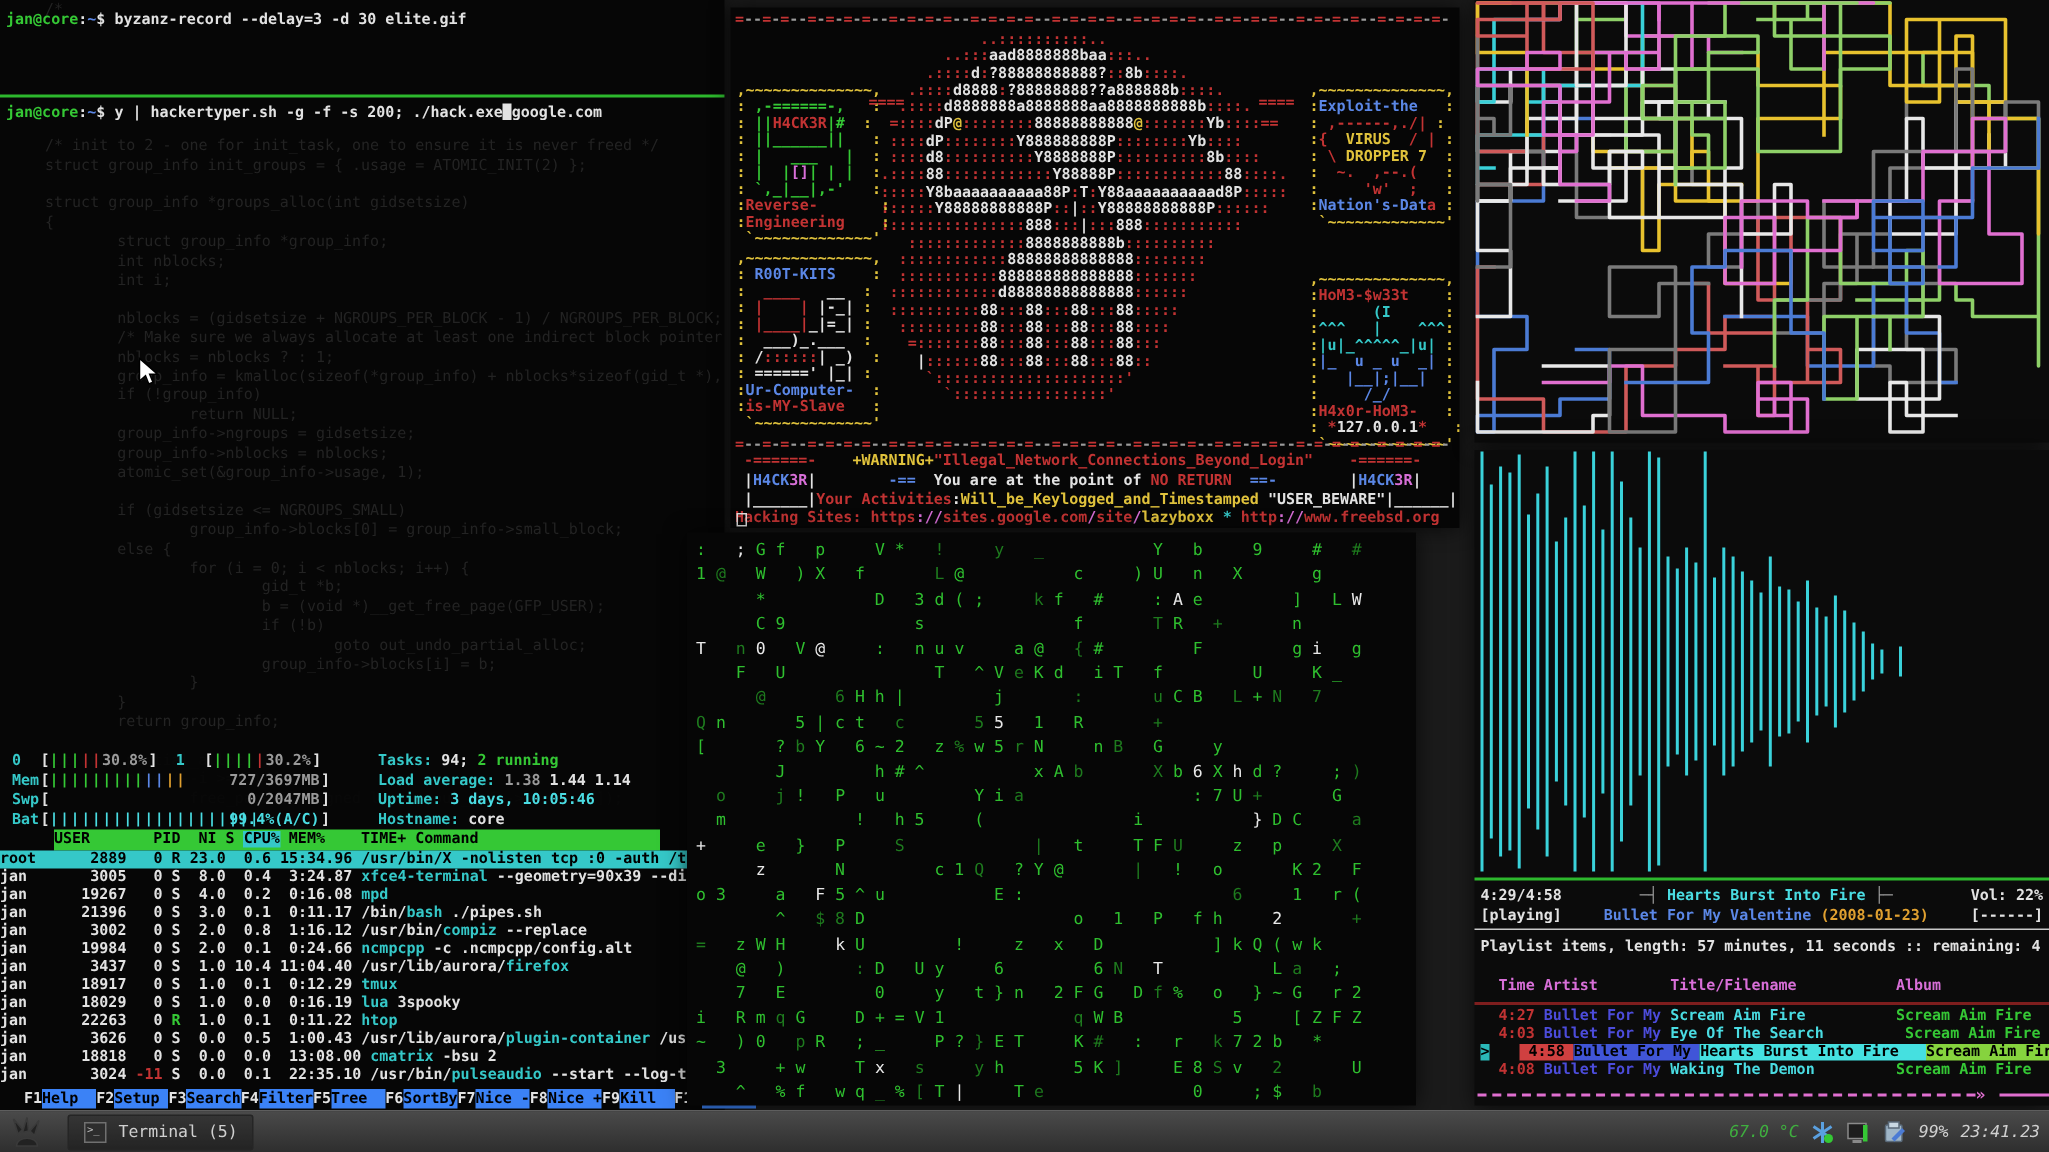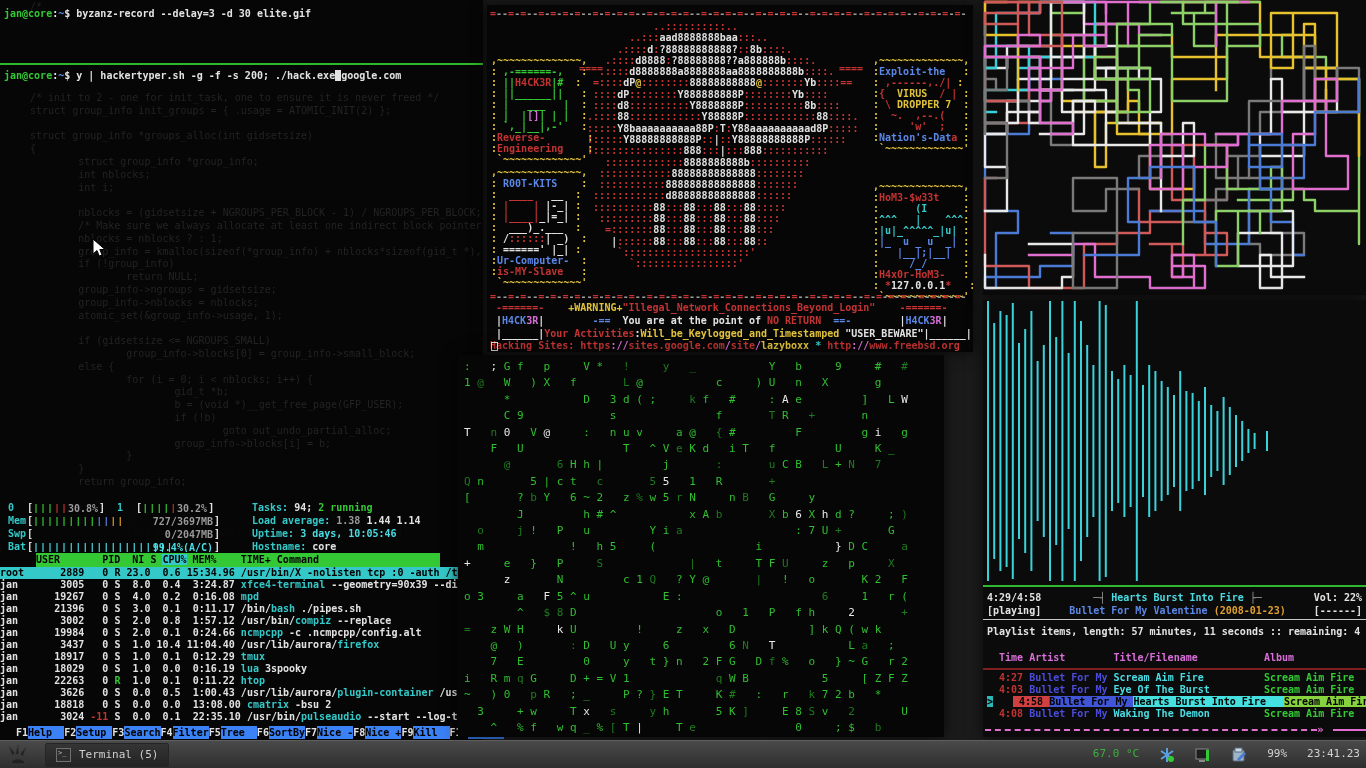--- a/index.html
+++ b/index.html
@@ -86,21 +86,21 @@
 
   
   #taskbar { position:absolute; left:0; top:740px; width:1366px; height:28px;
              background:linear-gradient(#4a4a4a,#2e2e2e); border-top:1px solid #5e5e5e;
              display:flex; align-items:center; font-size:11px; color:#d0d0d0; }
   #launcher { width:26px; height:22px; margin-left:5px; }
   #task-btn { display:flex; align-items:center; gap:8px; margin-left:14px; padding:2px 10px;
               height:24px; background:rgba(0,0,0,.25); border:1px solid #252525; border-radius:2px; }
   #term-ico { width:15px; height:14px; background:#2d2d2d; border:1px solid #707070; color:#bdbdbd;
               font-size:7px; line-height:6px; padding:1px; }
-  #tray { margin-left:auto; display:flex; gap:20px; padding-right:6px; white-space:pre; }
+  #tray { margin-left:auto; display:flex; align-items:center; gap:8px; padding-right:6px; white-space:pre;font-style:italic; }
   #temp { color:#3fae3f; }
   .tray-ico { width:16px; height:16px; display:inline-block; }
 
   #mouse-cursor { position:absolute; left:92px; top:238px; }
 </style>
 </head>
 <body>
 
 <div id="screen">
 
@@ -152,21 +152,21 @@
           <div class="mline"><span class="c-c mlab">Swp</span><span class="c-w">[</span><span class="minner" style="width:181px"><span class="mtext c-d">0/2047MB</span></span><span class="c-w">]</span></div>
           <div class="mline"><span class="c-c mlab">Bat</span><span class="c-w">[</span><span class="minner" style="width:181px"><span class="c-C">||||||||||||||||||||</span><span class="mtext c-C">99.4%(A/C)</span></span><span class="c-w">]</span></div>
         </div>
       <div id="htop-info"><div><span class="c-c">Tasks: </span><span class="c-w">94; </span><span class="c-g">2 running</span></div><div><span class="c-c">Load average: </span><span class="c-d">1.38 </span><span class="c-w">1.44 1.14</span></div><div><span class="c-c">Uptime: </span><span class="c-C">3 days, 10:05:46</span></div><div><span class="c-c">Hostname: </span><span class="c-w">core</span></div></div>
       <div id="htop-head"><span class="c-k">USER       PID  NI S </span><span class="c-ks">CPU%</span><span class="c-k"> MEM%    TIME+ Command</span></div>
       <div id="htop-rows">
           <div class="hrow hsel"><span>root      2889</span><span>   0</span><span> R</span><span> 23.0  0.6 15:34.96 </span><span>/usr/bin/X -nolisten tcp :0 -auth /tmp/</span><span class=""></span><span></span></div>
           <div class="hrow"><span>jan       3005</span><span>   0</span><span> S</span><span>  8.0  0.4  3:24.87 </span><span></span><span class="c-c">xfce4-terminal</span><span> --geometry=90x39 --displ</span></div>
           <div class="hrow"><span>jan      19267</span><span>   0</span><span> S</span><span>  4.0  0.2  0:16.08 </span><span></span><span class="c-c">mpd</span><span></span></div>
           <div class="hrow"><span>jan      21396</span><span>   0</span><span> S</span><span>  3.0  0.1  0:11.17 </span><span>/bin/</span><span class="c-c">bash</span><span> ./pipes.sh</span></div>
-          <div class="hrow"><span>jan       3002</span><span>   0</span><span> S</span><span>  2.0  0.8  1:57.12 </span><span>/usr/bin/</span><span class="c-c">compiz</span><span> --replace</span></div>
+          <div class="hrow"><span>jan       3002</span><span>   0</span><span> S</span><span>  2.0  0.8  1:16.12 </span><span>/usr/bin/</span><span class="c-c">compiz</span><span> --replace</span></div>
           <div class="hrow"><span>jan      19984</span><span>   0</span><span> S</span><span>  2.0  0.1  0:24.66 </span><span></span><span class="c-c">ncmpcpp</span><span> -c .ncmpcpp/config.alt</span></div>
           <div class="hrow"><span>jan       3437</span><span>   0</span><span> S</span><span>  1.0 10.4 11:04.40 </span><span>/usr/lib/aurora/</span><span class="c-c">firefox</span><span></span></div>
           <div class="hrow"><span>jan      18917</span><span>   0</span><span> S</span><span>  1.0  0.1  0:12.29 </span><span></span><span class="c-c">tmux</span><span></span></div>
           <div class="hrow"><span>jan      18029</span><span>   0</span><span> S</span><span>  1.0  0.0  0:16.19 </span><span></span><span class="c-c">lua</span><span> 3spooky</span></div>
           <div class="hrow"><span>jan      22263</span><span>   0</span><span class="c-g"> R</span><span>  1.0  0.1  0:11.22 </span><span></span><span class="c-c">htop</span><span></span></div>
           <div class="hrow"><span>jan       3626</span><span>   0</span><span> S</span><span>  0.0  0.5  1:00.43 </span><span>/usr/lib/aurora/</span><span class="c-c">plugin-container</span><span> /usr/l</span></div>
           <div class="hrow"><span>jan      18818</span><span>   0</span><span> S</span><span>  0.0  0.0  13:08.00 </span><span></span><span class="c-c">cmatrix</span><span> -bsu 2</span></div>
           <div class="hrow"><span>jan       3024</span><span class="c-r"> -11</span><span> S</span><span>  0.0  0.1  22:35.10 </span><span>/usr/bin/</span><span class="c-c">pulseaudio</span><span> --start --log-targe</span></div>
         </div>
       <div id="fnbar"><span class="fk"><span class="fkk">F1</span><span class="fkl">Help  </span></span><span class="fk"><span class="fkk">F2</span><span class="fkl">Setup </span></span><span class="fk"><span class="fkk">F3</span><span class="fkl">Search</span></span><span class="fk"><span class="fkk">F4</span><span class="fkl">Filter</span></span><span class="fk"><span class="fkk">F5</span><span class="fkl">Tree  </span></span><span class="fk"><span class="fkk">F6</span><span class="fkl">SortBy</span></span><span class="fk"><span class="fkk">F7</span><span class="fkl">Nice -</span></span><span class="fk"><span class="fkk">F8</span><span class="fkl">Nice +</span></span><span class="fk"><span class="fkk">F9</span><span class="fkl">Kill  </span></span><span class="fk"><span class="fkk">F10</span><span class="fkl">Quit  </span></span></div>
@@ -319,21 +319,21 @@
       <span>[playing]</span>
       <span><span class="c-b">Bullet For My Valentine</span><span> </span><span class="c-o">(2008-01-23)</span></span>
       <span>[------]</span>
     </div>
     <div id="white-sep"></div>
     <div id="plinfo">Playlist items, length: 57 minutes, 11 seconds :: remaining: 4</div>
     <div id="plhead" class="c-m">  Time Artist        Title/Filename           Album</div>
     <div id="red-sep"></div>
     <div id="tracks">
         <div class="trow"><span> </span><span class="c-r"> 4:27 </span><span class="c-B">Bullet For My </span><span class="c-C">Scream Aim Fire          </span><span class="c-g">Scream Aim Fire </span></div>
-        <div class="trow"><span> </span><span class="c-r"> 4:03 </span><span class="c-B">Bullet For My </span><span class="c-C">Eye Of The Burst         </span><span class="c-g">Scream Aim Fire </span></div>
+        <div class="trow"><span> </span><span class="c-r"> 4:03 </span><span class="c-B">Bullet For My </span><span class="c-C">Eye Of The Search         </span><span class="c-g">Scream Aim Fire </span></div>
         <div class="trow"><span class="tsel-ind">&gt;</span><span class="bg-r"> 4:58 </span><span class="bg-b">Bullet For My </span><span class="bg-c">Hearts Burst Into Fire   </span><span class="bg-g">Scream Aim Fire </span></div>
         <div class="trow"><span> </span><span class="c-r"> 4:08 </span><span class="c-B">Bullet For My </span><span class="c-C">Waking The Demon         </span><span class="c-g">Scream Aim Fire </span></div>
       </div>
     <div id="dash-line"></div>
     <div id="dash-arrow">»</div>
     <div id="solid-line"></div>
   </div>
 
   <div id="taskbar">
     <svg id="launcher" viewBox="0 0 26 22">

